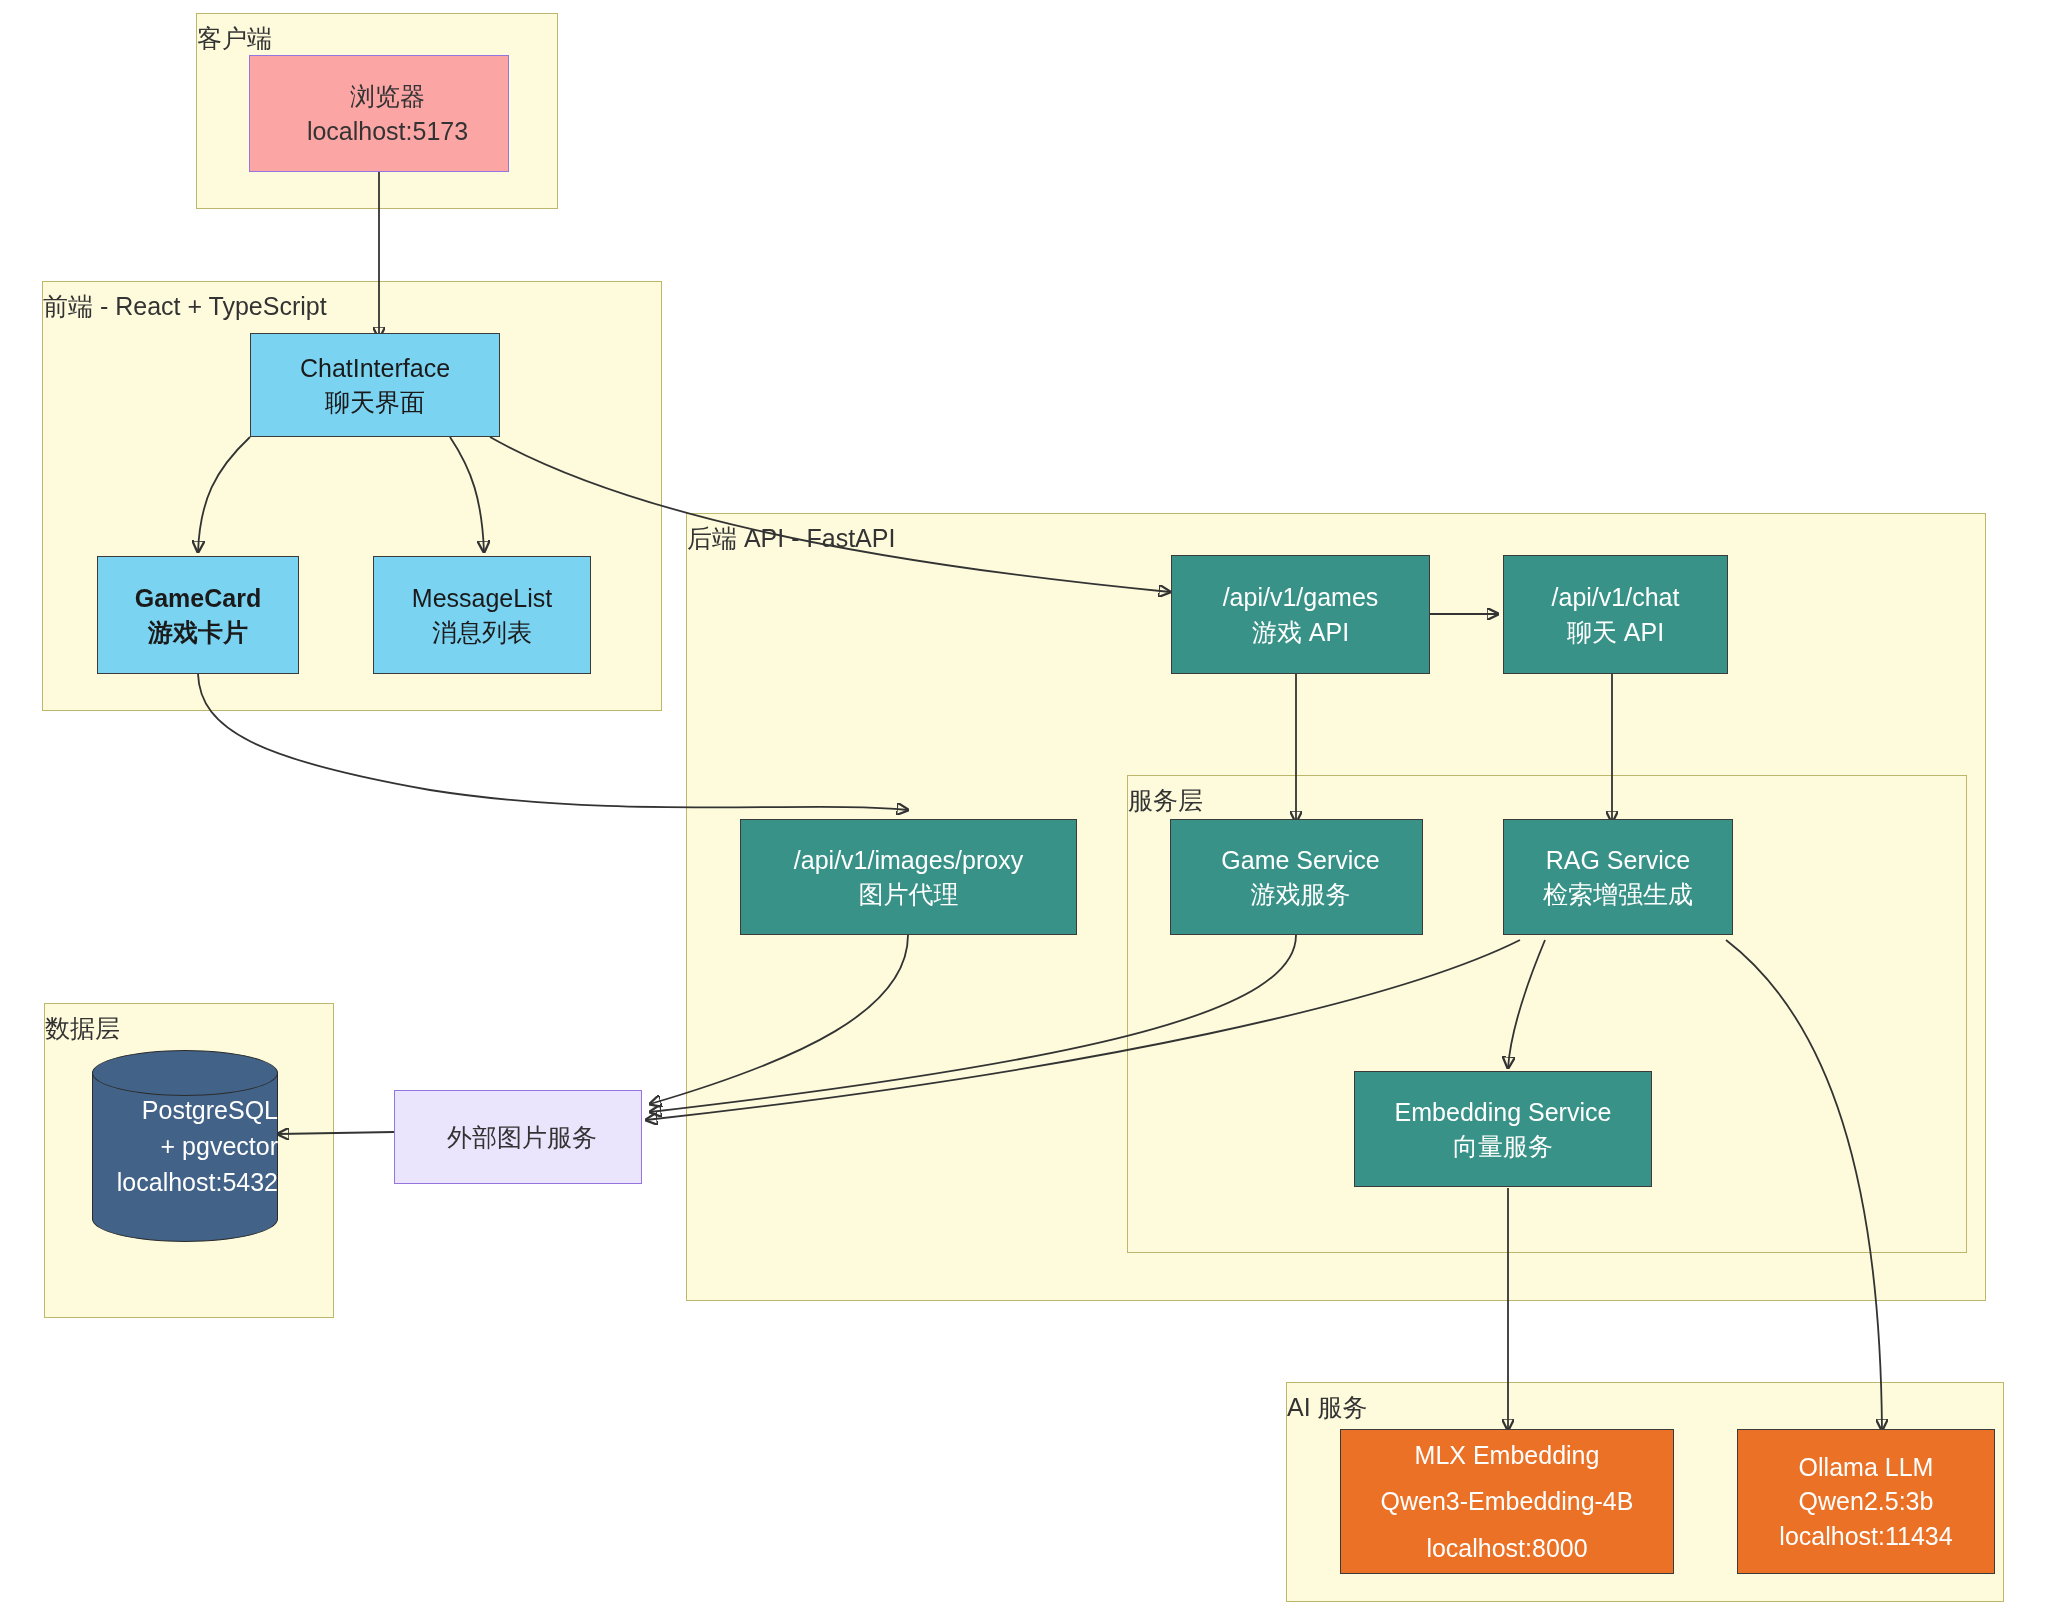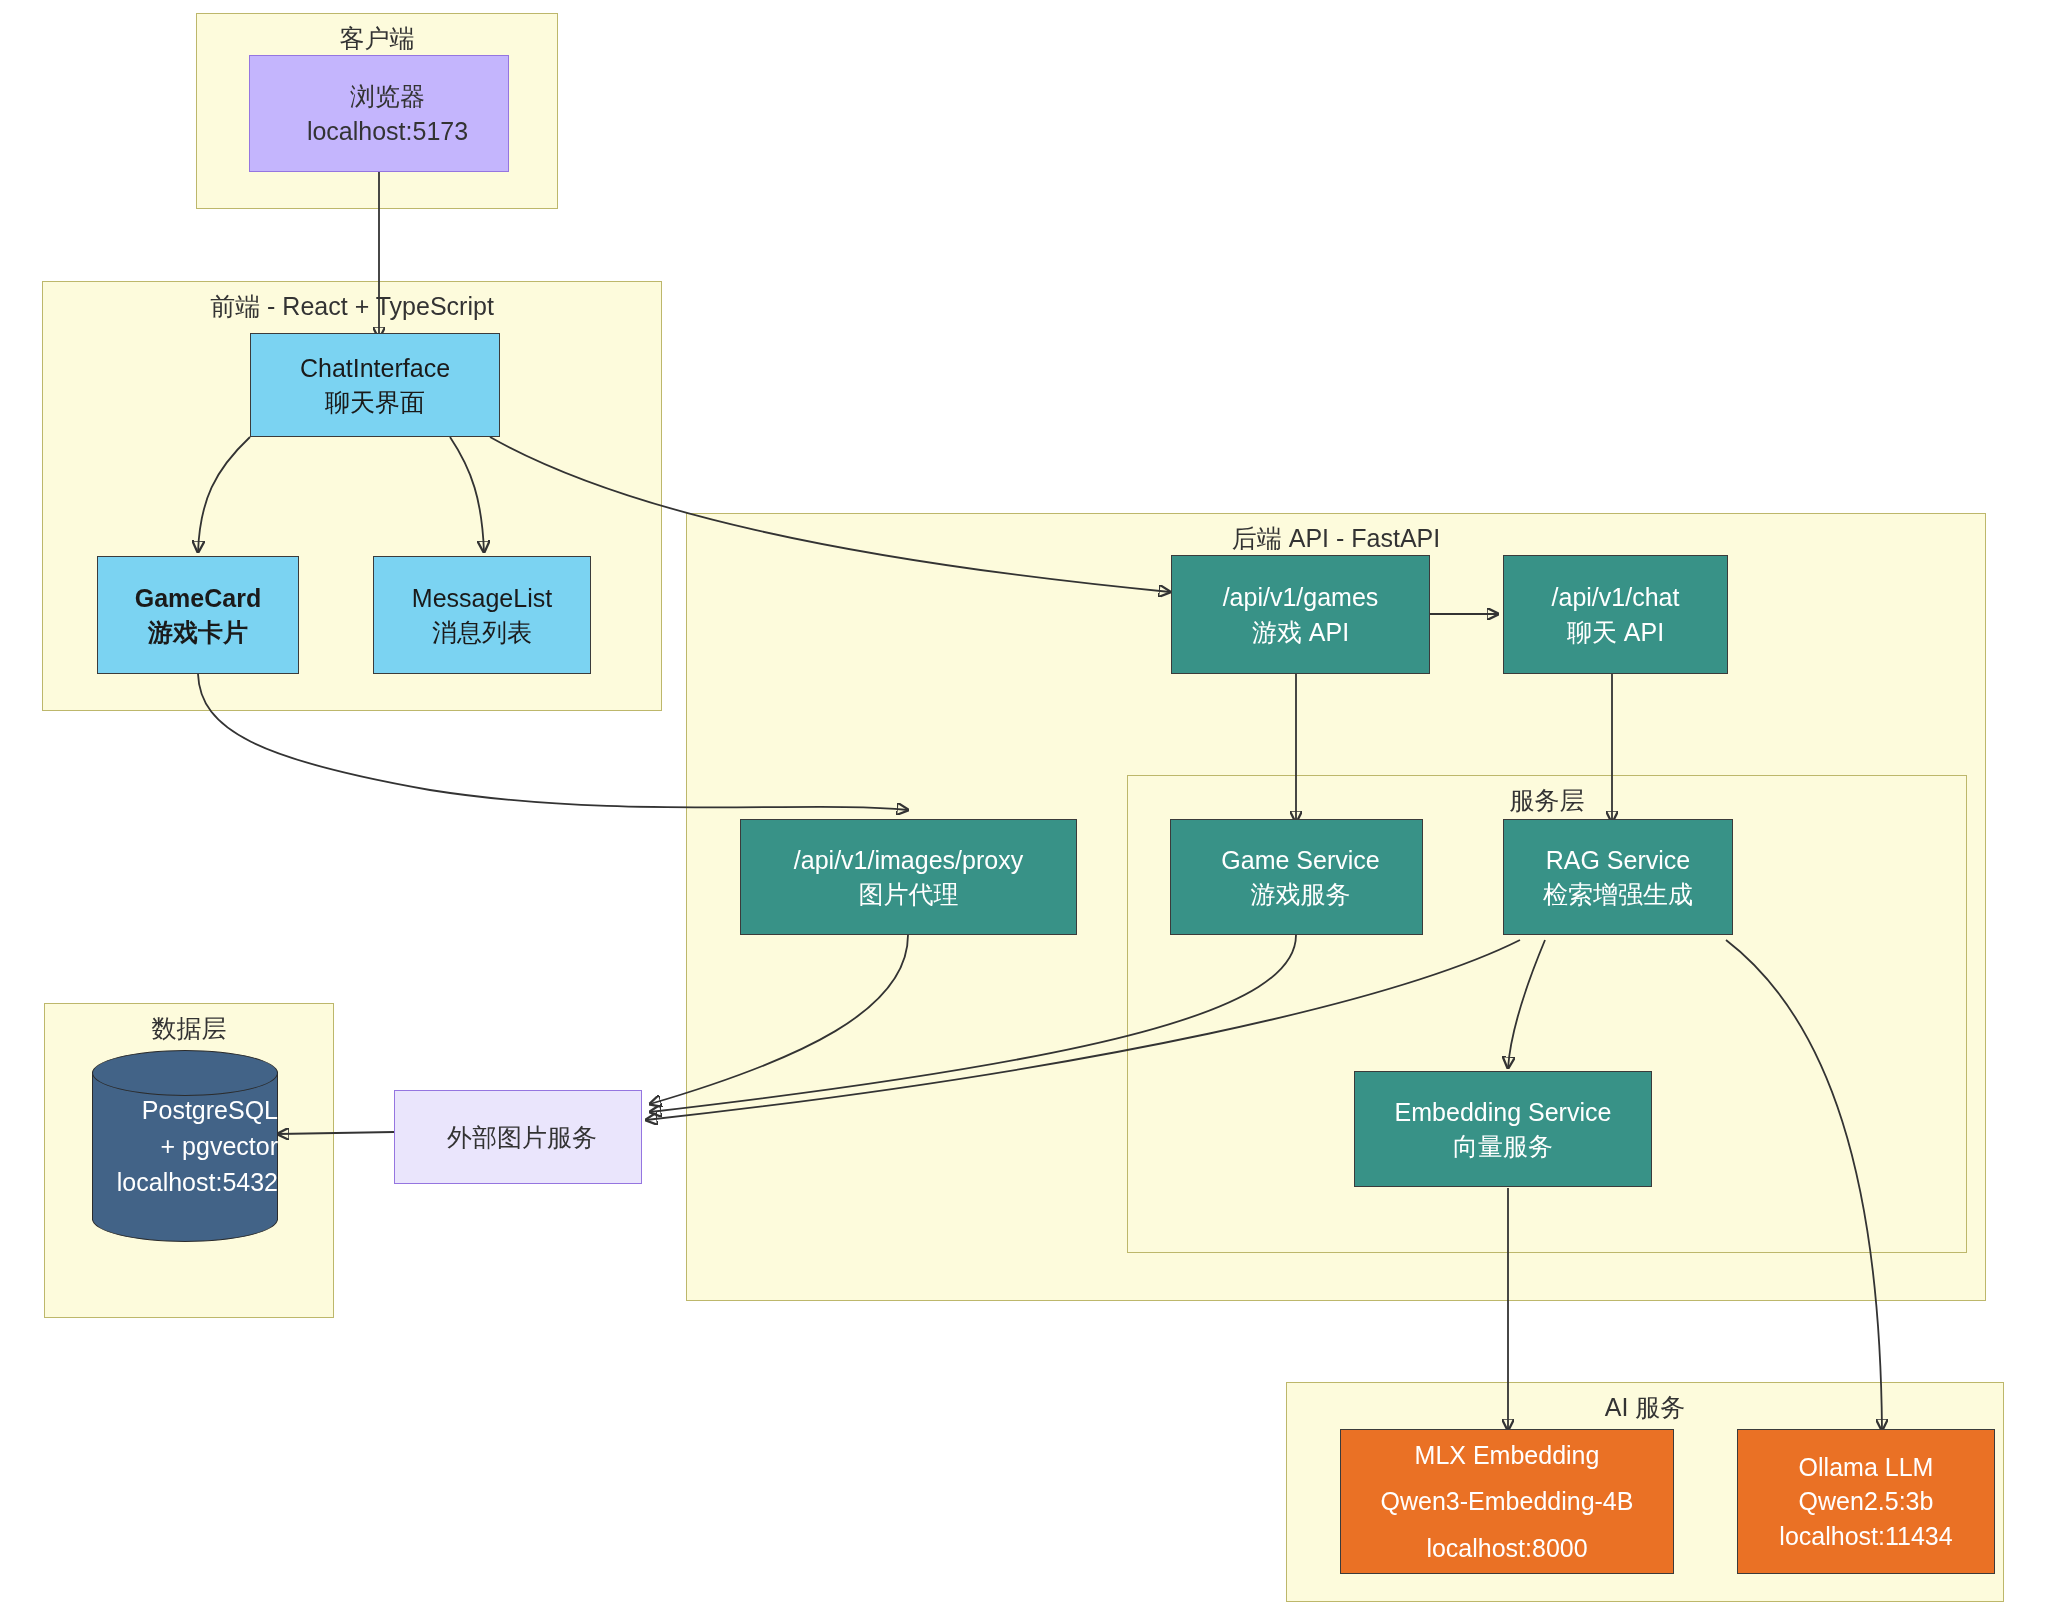--- a/index.html
+++ b/index.html
@@ -1,30 +1,30 @@
 <!DOCTYPE html>
 <html><head>
 <meta charset="utf-8">
 <style>
   html,body{margin:0;padding:0;background:#ffffff;}
   body{font-family:"Liberation Sans","DejaVu Sans",sans-serif;}
   #stage{position:relative;width:2060px;height:1616px;overflow:hidden;background:#fff;}
 
   
   .group{position:absolute;background:#fdfbdc;border:1.5px solid #bdb76b;box-sizing:border-box;}
-  .group-title{position:absolute;top:8px;left:0;width:100%;text-align:center;
+  .group-title{position:absolute;top:8px;left:0;width:100%;
     font-size:25px;color:#333333;white-space:nowrap;}
 
   
   .node{position:absolute;box-sizing:border-box;display:flex;flex-direction:column;
     align-items:center;justify-content:center;text-align:center;line-height:1.38;
     font-size:25px;}
   .node .l{display:block;white-space:nowrap;}
 
-  .n-browser{background:#c4b5fd;border:1.6px solid #9575e0;color:#333333;padding-left:17px;}
+  .n-browser{background:#fca5a5;border:1.6px solid #9575e0;color:#333333;padding-left:17px;}
   .n-ext{background:#eae5fc;border:1.6px solid #9575e0;color:#333333;padding-left:8px;}
   .n-blue{background:#7bd3f2;border:1.6px solid #3b3b3b;color:#1a1a1a;}
   .n-teal{background:#389287;border:1.6px solid #3b3b3b;color:#ffffff;}
   .n-orange{background:#ea7125;border:1.6px solid #3b3b3b;color:#ffffff;}
 
   
   .cyl{position:absolute;}
   .cyl .body{position:absolute;left:0;right:0;top:22px;bottom:22px;background:#426387;
     border-left:1.6px solid #2b2b2b;border-right:1.6px solid #2b2b2b;}
   .cyl .top{position:absolute;left:0;top:0;width:100%;height:46px;background:#426387;

